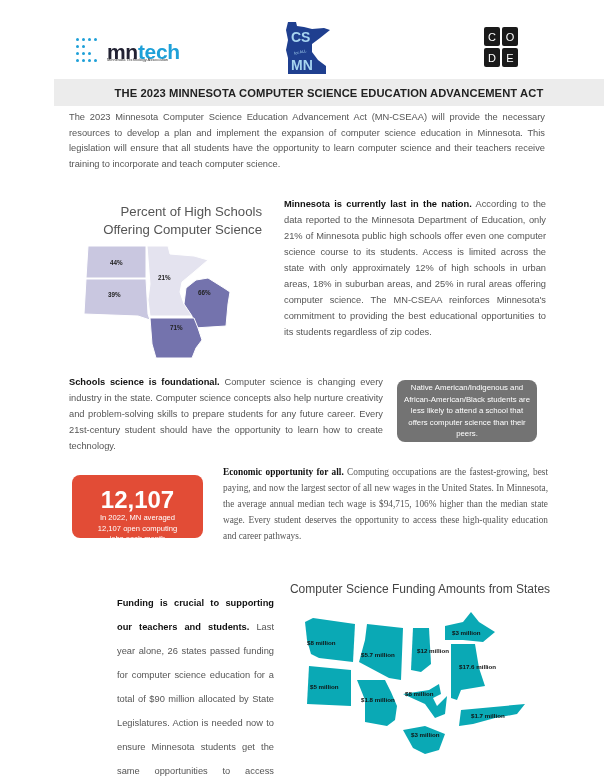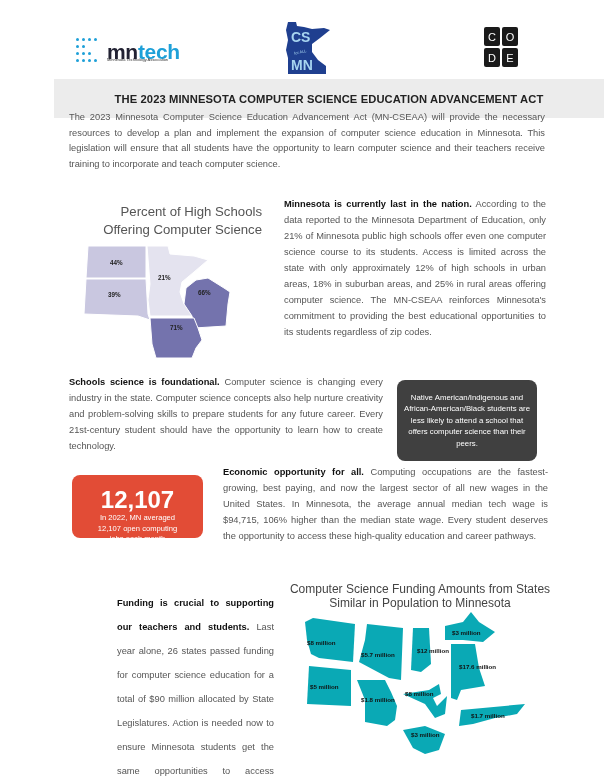--- a/index.html
+++ b/index.html
@@ -12,37 +12,37 @@
   .dots span { position: absolute; width: 3px; height: 3px; border-radius: 50%; background: #1ea0d8; }
   .mntech-word { position: absolute; left: 31px; top: 4px; font-size: 21px; font-weight: bold; color: #223; letter-spacing: -0.3px; }
   .mntech-word .tech { color: #1ea0d8; }
   .mntech-sub { position: absolute; left: 31px; top: 21px; font-size: 4px; color: #333; white-space: nowrap; }
 
   .csmn { left: 282px; top: 20px; width: 50px; height: 56px; }
   .code-logo { left: 484px; top: 27px; width: 34px; height: 40px; display: grid; grid-template-columns: 16px 16px; grid-template-rows: 19px 19px; gap: 2px; }
   .code-logo div { background: #1a1a1a; color: #fff; font-size: 11px; display: flex; align-items: center; justify-content: center; border-radius: 2px; }
 
   
-  .title-bar { left: 54px; top: 79px; width: 550px; height: 39px; background: #ececec; display: flex; align-items: center; justify-content: center; }
+  .title-bar { left: 54px; top: 79px; width: 550px; height: 27px; background: #ececec; display: flex; align-items: center; justify-content: center; }
   .title-bar span { font-size: 11.2px; font-weight: bold; color: #222; letter-spacing: 0.1px; }
 
   p.txt { margin: 0; font-size: 9.3px; line-height: 16px; text-align: justify; color: #555; }
   p.txt b { color: #111; }
 
   .intro { left: 69px; top: 110px; width: 476px; }
   .intro p.txt { line-height: 15.5px; }
 
   .sec1 { left: 284px; top: 196px; width: 262px; }
   .sec2 { left: 69px; top: 374px; width: 314px; }
-  .sec3 { left: 223px; top: 464px; width: 325px; }
+  .sec3 { left: 223px; top: 464px; width: 325px; font-family: Liberation Serif, serif; }
   .sec4 { left: 69px; top: 591px; width: 205px; }
   .sec4 p.txt { line-height: 24px; margin-left: 48px; }
 
   
-  .callout-red { left: 397px; top: 380px; width: 140px; height: 81px; background: #404040; border-radius: 8px; color: #fff; font-size: 7.8px; line-height: 11.4px; text-align: center; display: flex; align-items: center; justify-content: center; padding: 0 4px; box-sizing: border-box; }
+  .callout-red { left: 397px; top: 380px; width: 140px; height: 62px; background: #737373; border-radius: 8px; color: #fff; font-size: 7.8px; line-height: 11.4px; text-align: center; display: flex; align-items: center; justify-content: center; padding: 0 4px; box-sizing: border-box; }
   .stat-box { left: 72px; top: 475px; width: 131px; height: 63px; background: #e24c36; border-radius: 8px; color: #fff; text-align: center; }
   .stat-num { font-size: 24px; font-weight: bold; margin-top: 12px; line-height: 26px; }
   .stat-caption { font-size: 7.6px; line-height: 10.6px; padding: 0 18px; }
 
   
   .map1-title { left: 82px; top: 203px; width: 180px; text-align: right; font-size: 13.2px; color: #555; line-height: 18px; }
   .map1 { left: 84px; top: 244px; width: 180px; height: 116px; }
   .map1 text { font-family: "Liberation Sans", sans-serif; font-size: 6.3px; font-weight: bold; fill: #222; }
 
   
@@ -132,21 +132,20 @@
 <div class="abs sec3">
   <p class="txt"><b>Economic opportunity for all.</b><span> Computing occupations are the fastest-growing, best paying, and now the largest sector of all new wages in the United States. In Minnesota, the average annual median tech wage is $94,715, 106% higher than the median state wage.  Every student deserves the opportunity to access these high-quality education and career pathways.</span></p>
 </div>
 
 <div class="abs sec4">
   <p class="txt"><b>Funding is crucial to supporting our teachers and students.</b><span> Last year alone, 26 states passed funding for computer science education for a total of $90 million allocated by State Legislatures. Action is needed now to ensure Minnesota students get the same opportunities to access computer science education.</span></p>
 </div>
 
 <div class="abs map2-title">
   <div>Computer Science Funding Amounts from States</div>
-  <div>Similar in Population to Minnesota</div>
 </div>
 <svg class="abs map2" viewBox="0 0 262 150">
   <g fill="#0aa9b5">
     <path d="M10 12 L18 8 L60 14 L58 52 L24 48 L16 44 L12 30 Z"></path>
     <path d="M72 14 L108 18 L106 70 L94 68 L64 52 L70 30 Z"></path>
     <path d="M118 18 L134 18 L136 54 L126 62 L116 60 Z"></path>
     <path d="M150 16 L168 12 L176 2 L184 12 L200 22 L188 32 L168 30 L150 30 Z"></path>
     <path d="M156 34 L180 34 L184 58 L190 76 L166 80 L162 90 L156 88 Z"></path>
     <path d="M14 56 L56 60 L56 96 L12 94 Z"></path>
     <path d="M62 70 L90 70 L96 82 L102 96 L100 110 L92 116 L70 112 L70 90 Z"></path>

